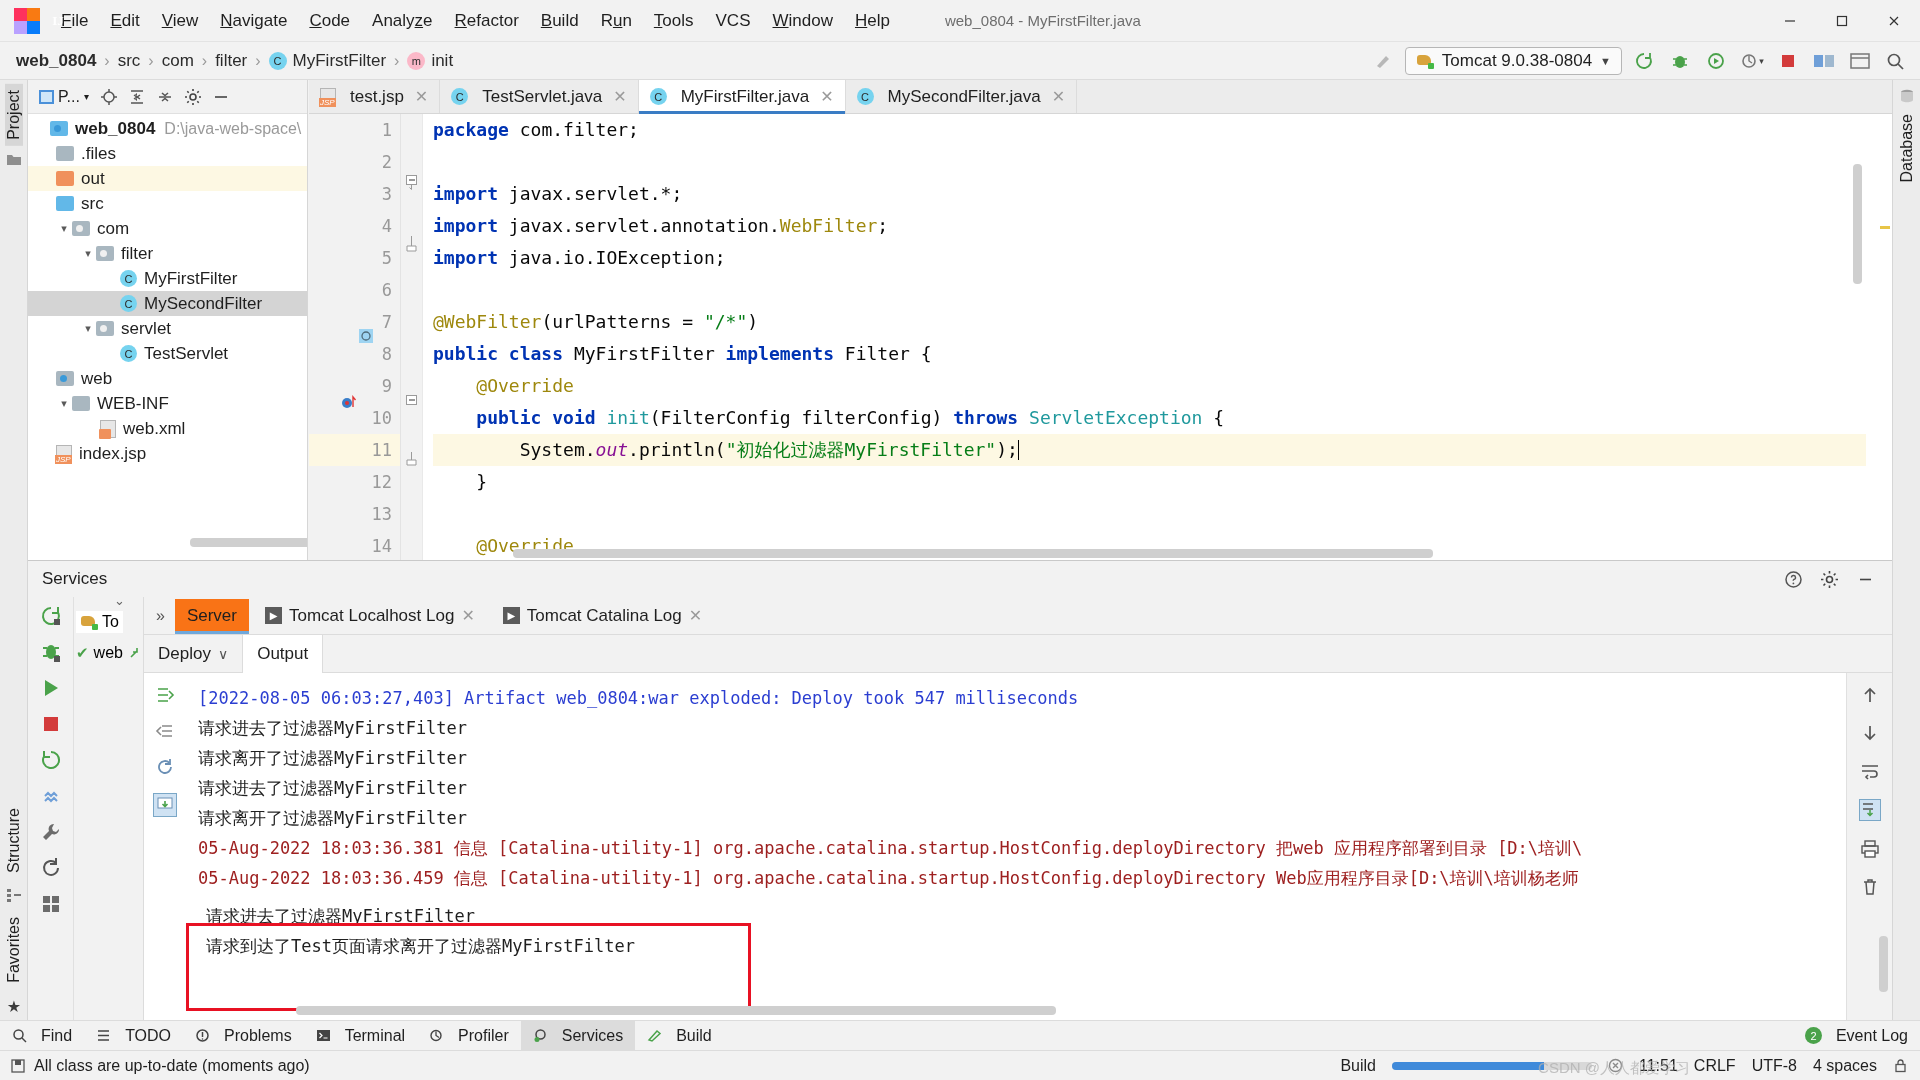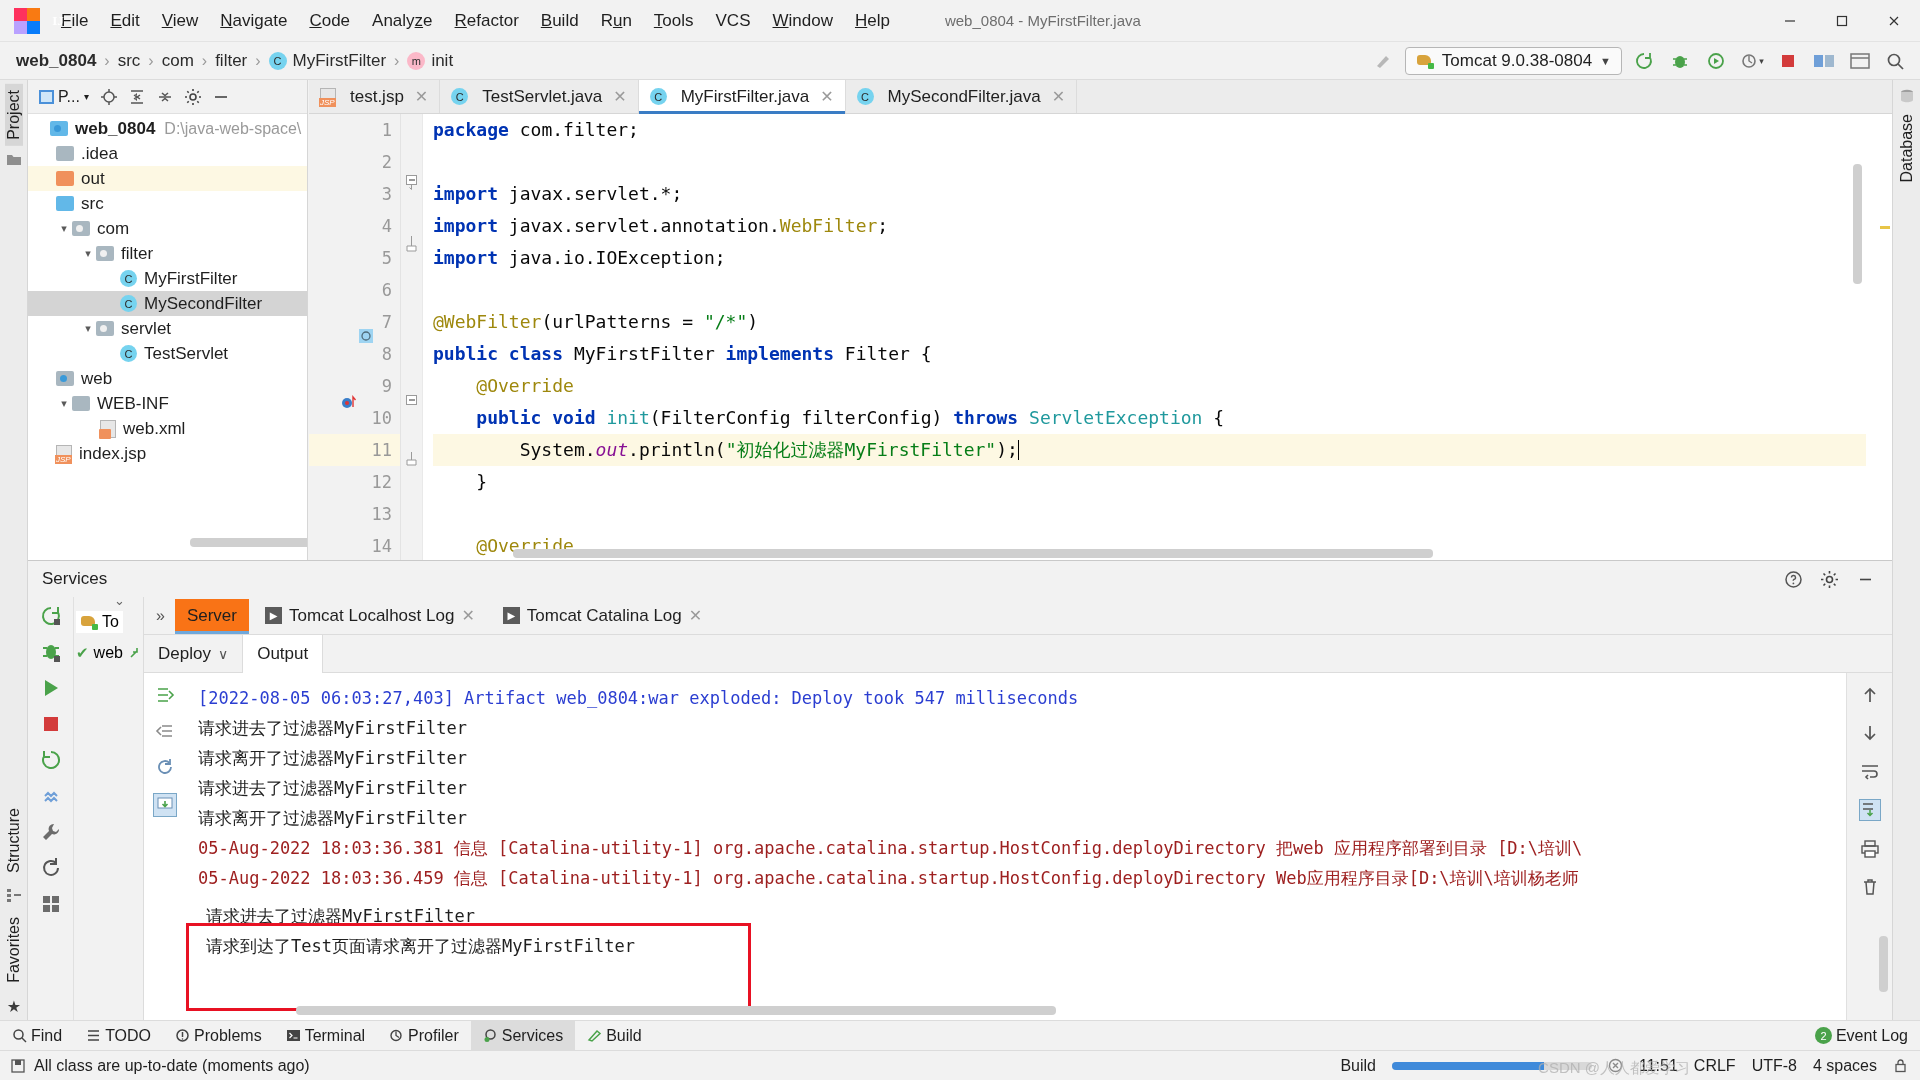--- a/index.html
+++ b/index.html
@@ -300,21 +300,21 @@
   .console-vscroll {
     position: absolute; right: 4px; bottom: 28px; width: 9px; height: 56px; background: #cfcfcf; border-radius: 4px;
   }
 
   
   .toolwin-bar {
     position: absolute; left: 0; bottom: 30px; width: 1920px; height: 30px;
     background: #f2f2f2; display: flex; align-items: center; border-top: 1px solid #dcdcdc;
   }
   .twb {
-    display: flex; align-items: center; gap: 4px; font-size: 16px; color: #1f1f1f;
+    display: flex; align-items: center; gap: 14px; font-size: 16px; color: #1f1f1f;
     padding: 4px 12px; height: 30px; white-space: nowrap;
   }
   .twb.active { background: #dcdcdc; }
   .statusbar {
     position: absolute; left: 0; bottom: 0; width: 1920px; height: 30px;
     background: #f2f2f2; display: flex; align-items: center; border-top: 1px solid #dcdcdc;
     font-size: 16px; color: #1f1f1f;
   }
   .status-left { display: flex; align-items: center; gap: 8px; padding-left: 10px; }
   .status-right {
@@ -548,21 +548,21 @@
   </div>
   <div class="tree">
     <div class="trow" style="padding-left:6px">
       <span class="arrow none">▾</span>
       <span class="fold grey-lt mod" style="background:#62b8e8"></span>
       <span class="tname" style="font-weight:bold">web_0804</span>
       <span class="tpath">D:\java-web-space\</span>
     </div>
     <div class="trow" style="padding-left:28px">
       <span class="fold grey"></span>
-      <span class="tname">.idea</span>
+      <span class="tname">.files</span>
     </div>
     <div class="trow hl" style="padding-left:28px">
       <span class="fold orange"></span>
       <span class="tname">out</span>
     </div>
     <div class="trow" style="padding-left:28px">
       <span class="fold blue"></span>
       <span class="tname">src</span>
     </div>
     <div class="trow" style="padding-left:28px">

